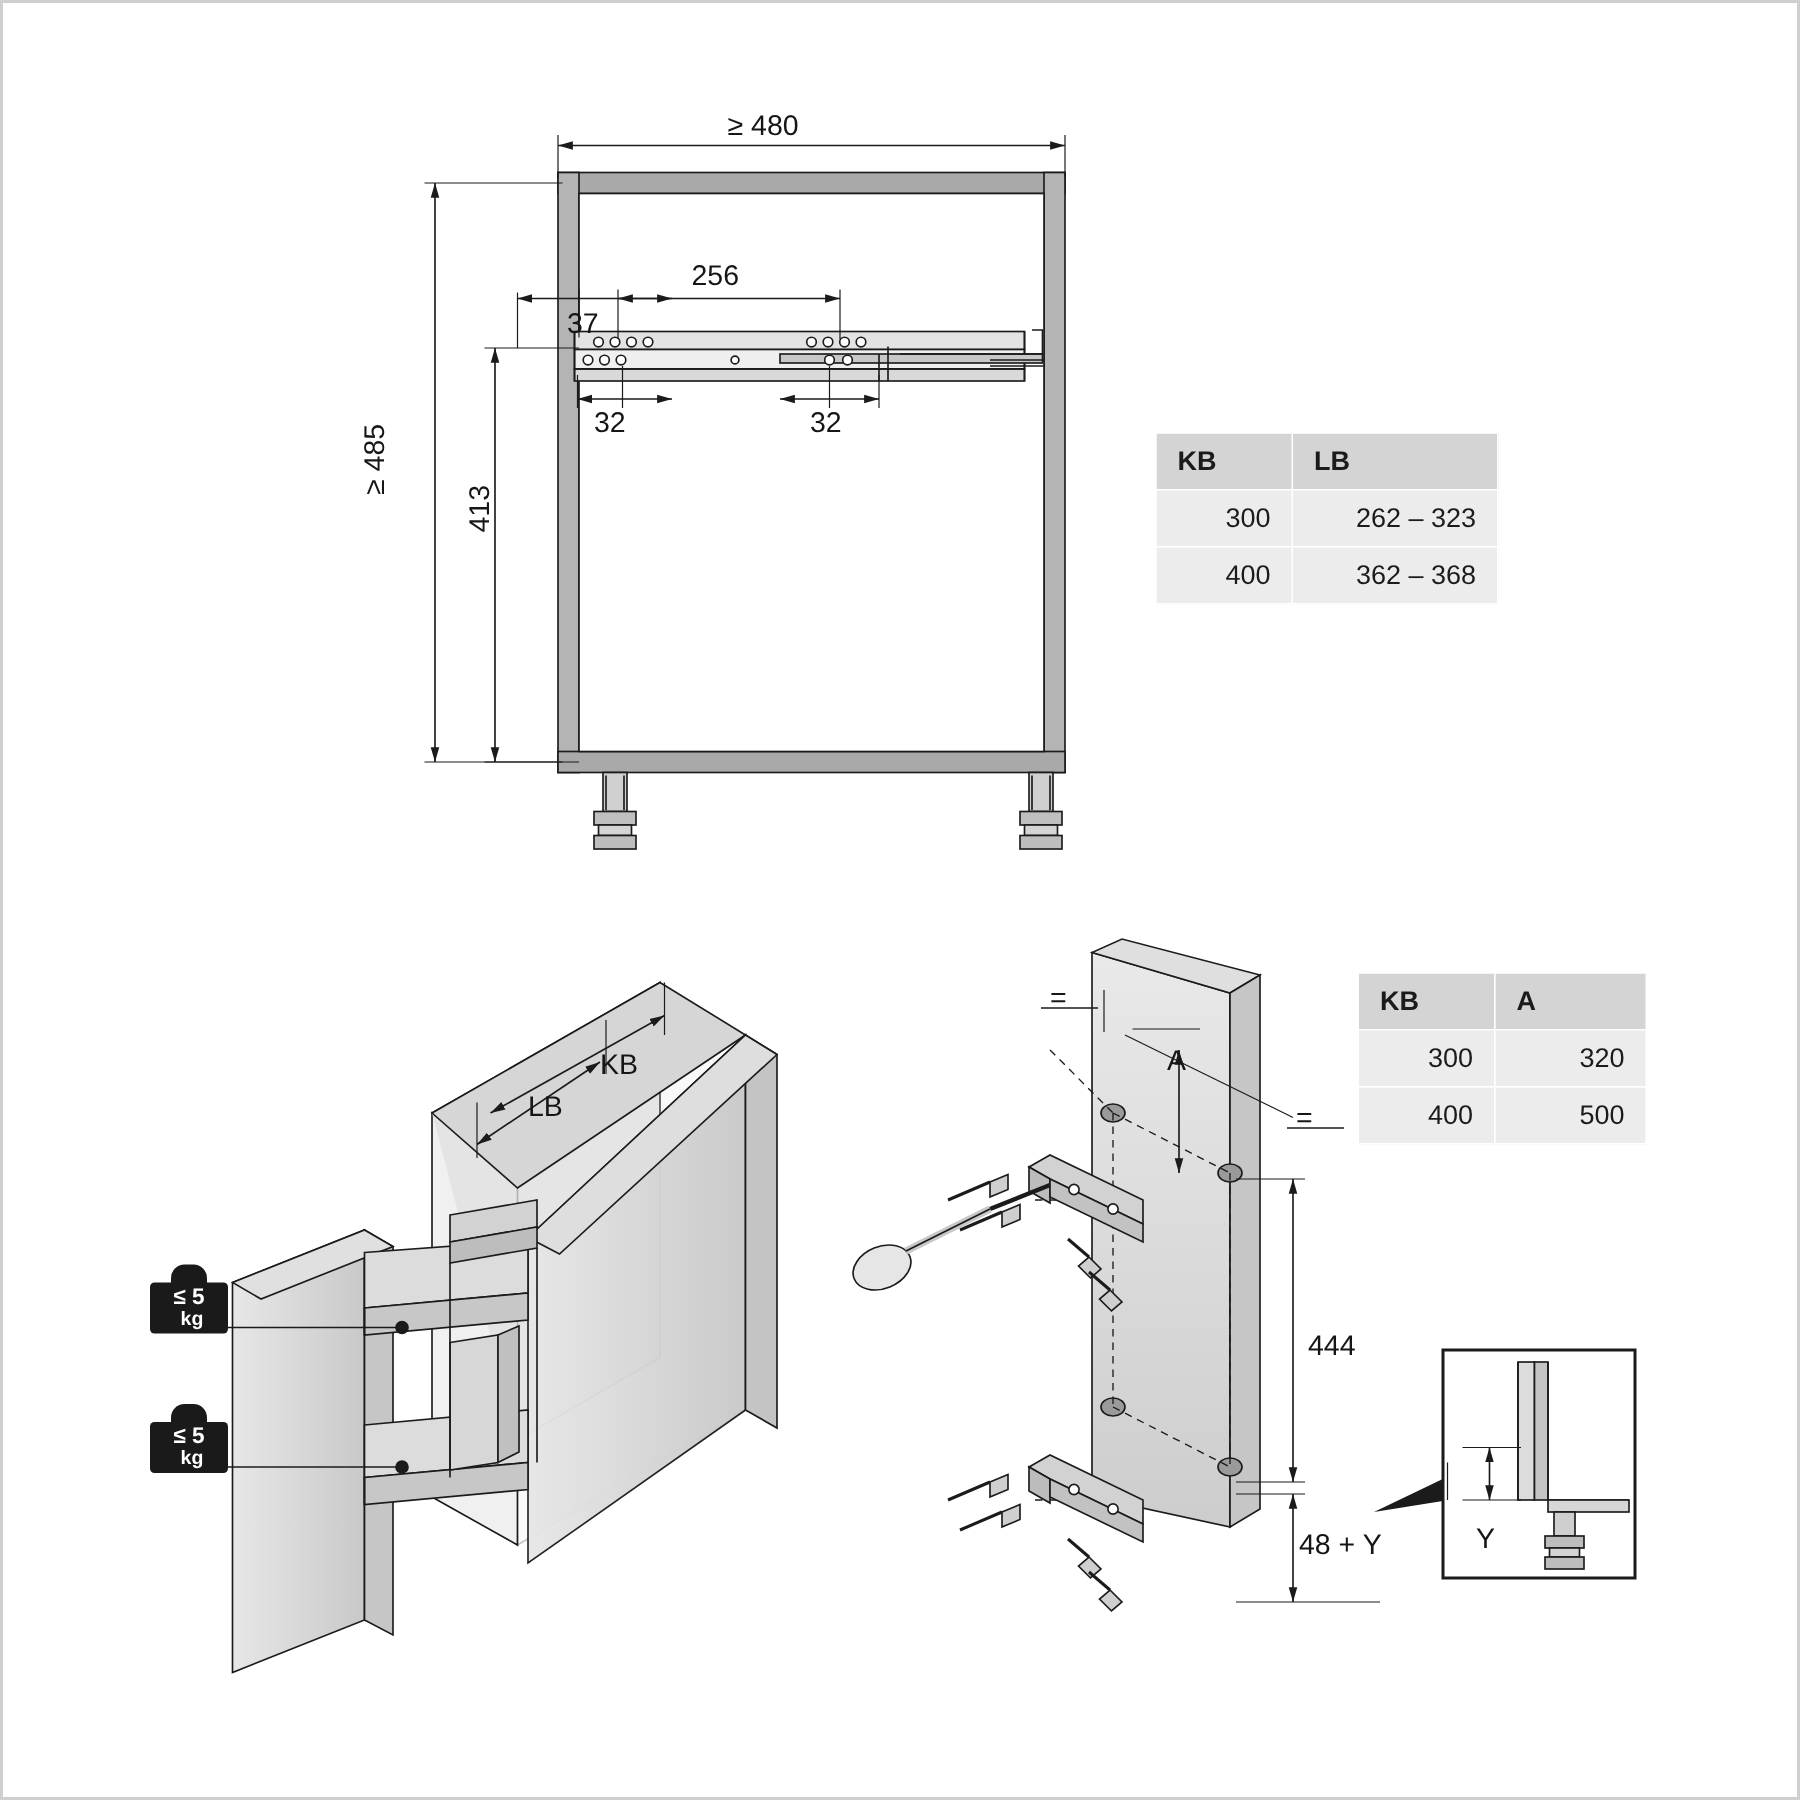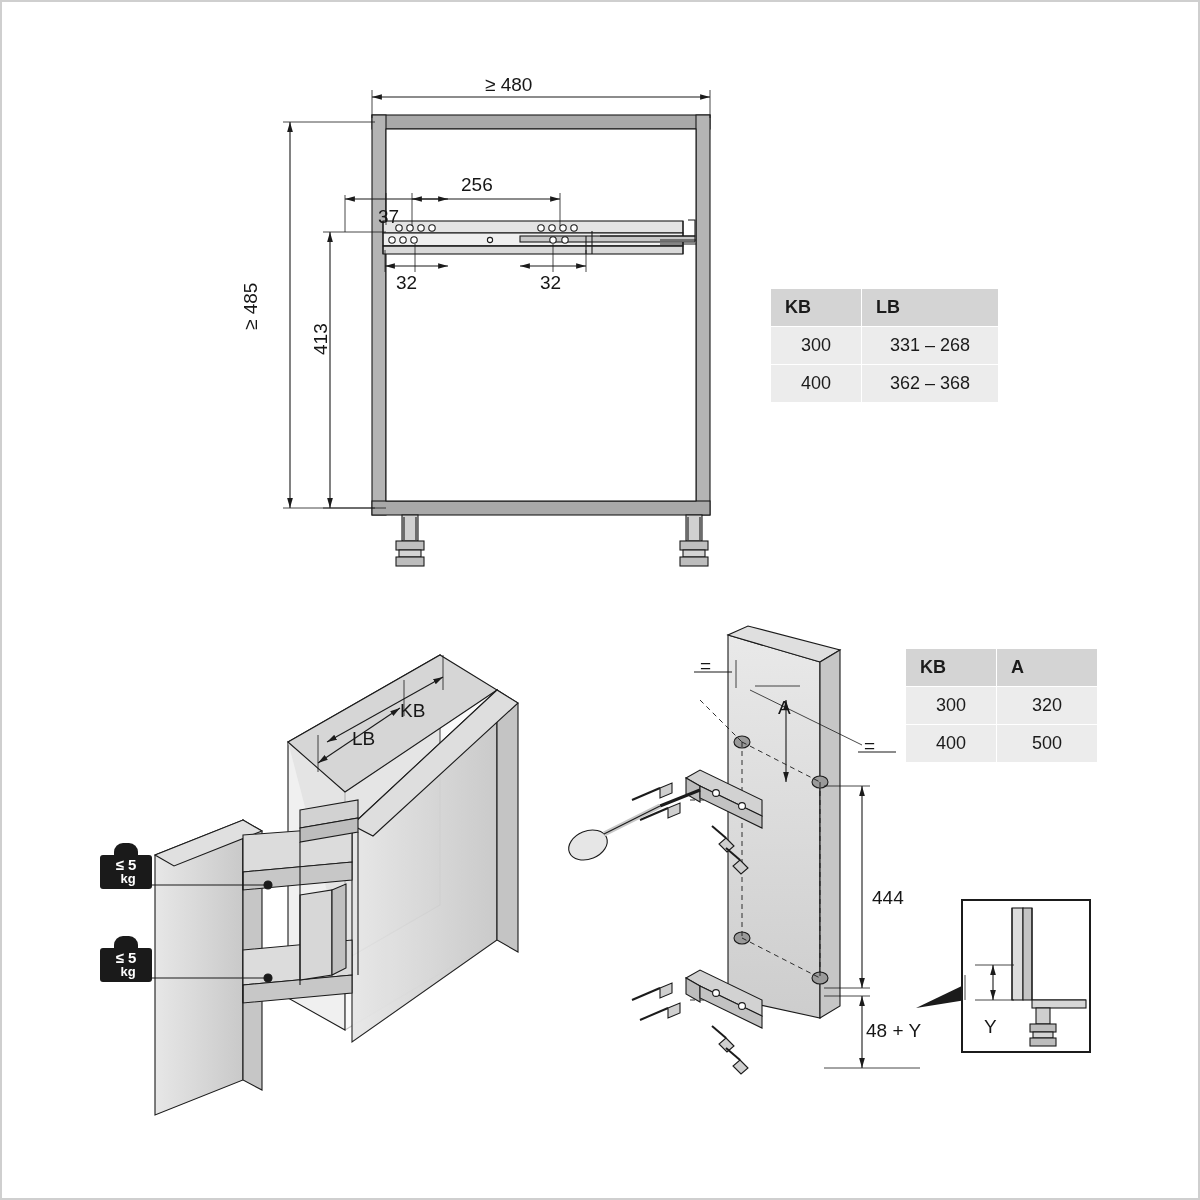--- a/index.html
+++ b/index.html
@@ -1,21 +1,21 @@
 <!DOCTYPE html>
 <html><head>
 <meta charset="utf-8">
 <style>
   html,body{margin:0;padding:0;background:#ffffff;}
   body{width:1200px;height:1200px;position:relative;font-family:"Liberation Sans",sans-serif;color:#1b1b1b;overflow:hidden;}
   .frame{position:absolute;left:0;top:0;width:1200px;height:1200px;border:2px solid #cfcfcf;box-sizing:border-box;}
   svg{position:absolute;left:0;top:0;width:1200px;height:1200px;}
   .tbl{position:absolute;border-collapse:collapse;font-size:18px;}
   .tbl th{background:#d4d4d4;font-weight:bold;text-align:left;padding:8px 14px;border:1px solid #ffffff;}
-  .tbl td{background:#ececec;text-align:center;padding:8px 14px;border:1px solid #ffffff;}
+  .tbl td{background:#ececec;text-align:right;padding:8px 14px;border:1px solid #ffffff;}
   #table-kb-lb{left:770px;top:288px;}
   #table-kb-lb th:first-child,#table-kb-lb td:first-child{width:62px;}
   #table-kb-lb th:last-child,#table-kb-lb td:last-child{width:108px;}
   #table-kb-a{left:905px;top:648px;}
   #table-kb-a th:first-child,#table-kb-a td:first-child{width:62px;}
   #table-kb-a th:last-child,#table-kb-a td:last-child{width:72px;}
   .lbl{position:absolute;font-size:19px;color:#161616;white-space:nowrap;}
   .rot{transform:rotate(-90deg);transform-origin:left top;}
   .weight{position:absolute;width:52px;height:46px;}
   .weight .body{position:absolute;left:0;top:12px;width:52px;height:34px;background:#1a1a1a;border-radius:3px;}
@@ -311,21 +311,21 @@
 <table class="tbl" id="table-kb-lb">
   <thead>
     <tr>
       <th>KB</th>
       <th>LB</th>
     </tr>
   </thead>
   <tbody>
     <tr>
       <td>300</td>
-      <td>331 – 268</td>
+      <td>262 – 323</td>
     </tr>
     <tr>
       <td>400</td>
       <td>362 – 368</td>
     </tr>
   </tbody>
 </table>
 
 <table class="tbl" id="table-kb-a">
   <thead>

